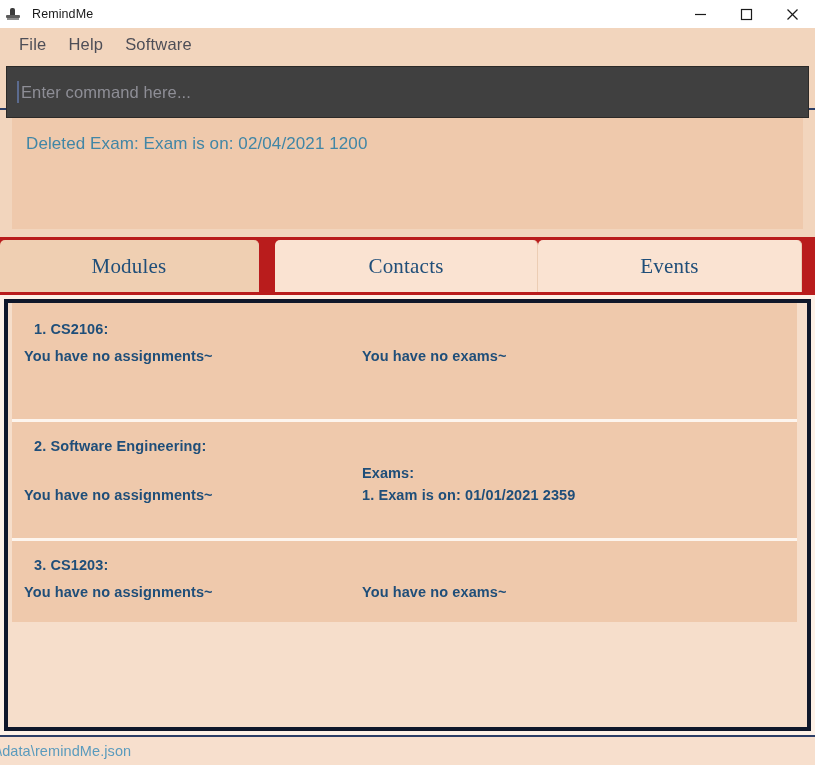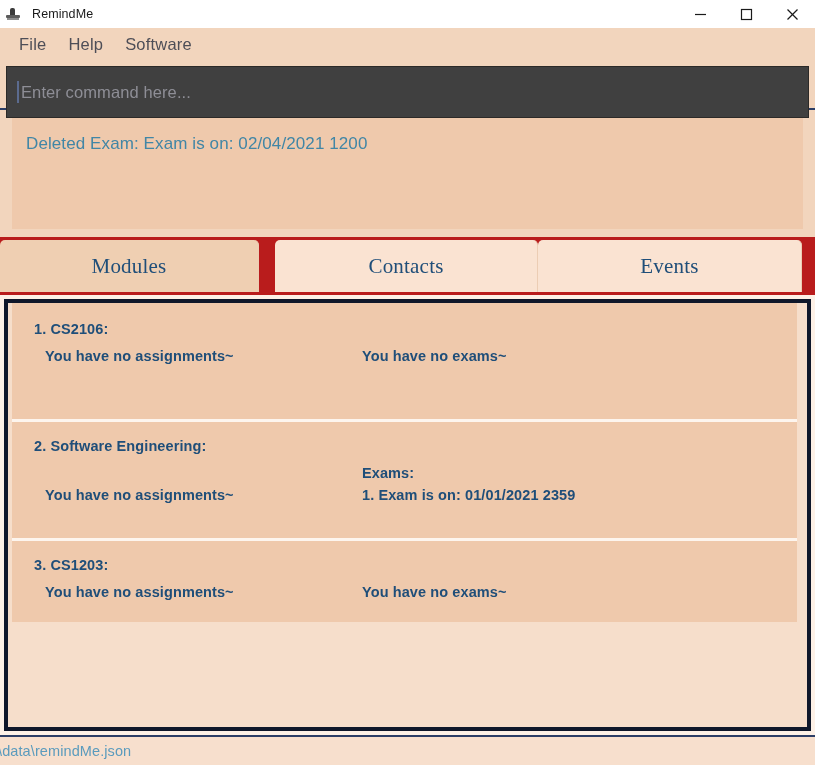--- a/index.html
+++ b/index.html
@@ -233,21 +233,21 @@
     padding-left: 22px;
     letter-spacing: 0.1px;
     white-space: nowrap;
   }
   .card-cols {
     display: flex;
     margin-top: 8px;
   }
   .card-col-left {
     width: 350px;
-    padding-left: 33px;
+    padding-left: 12px;
     box-sizing: border-box;
   }
   .card-col-right {
     flex: 1 1 auto;
     padding-left: 0px;
     box-sizing: border-box;
   }
   .card-line {
     font-size: 14.5px;
     font-weight: bold;

